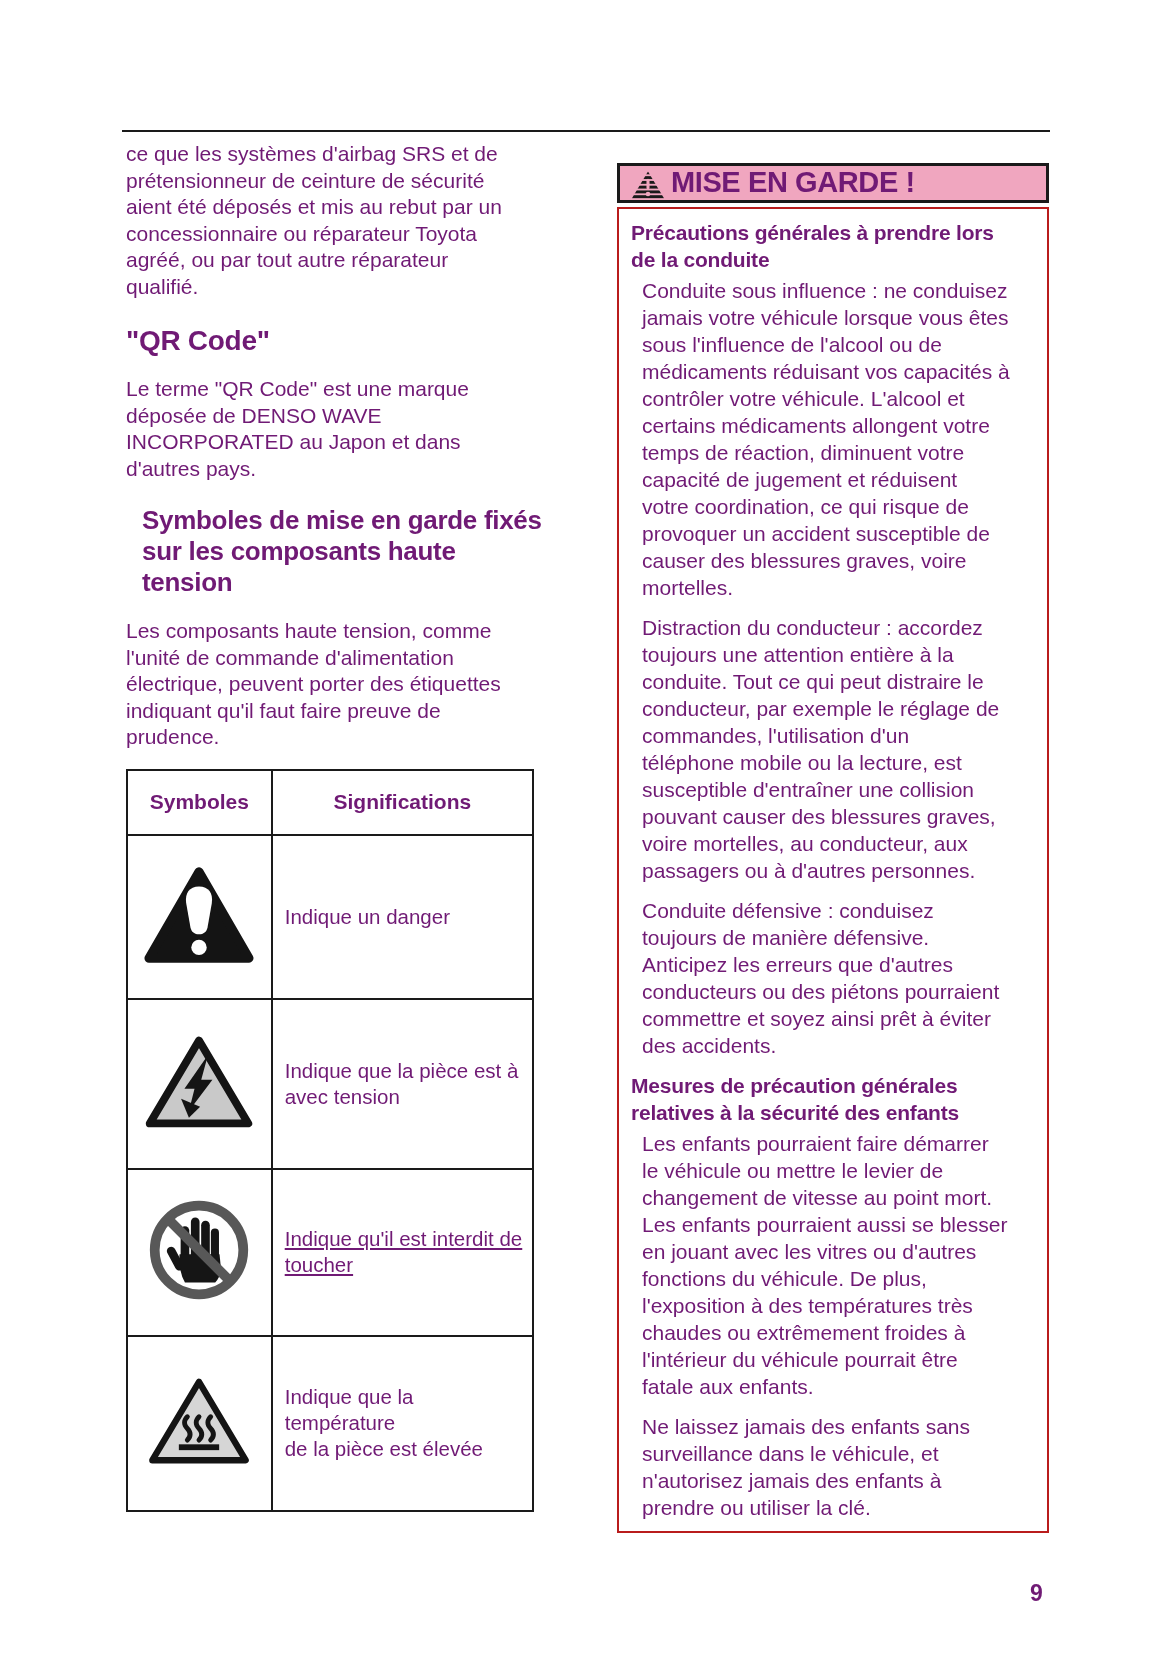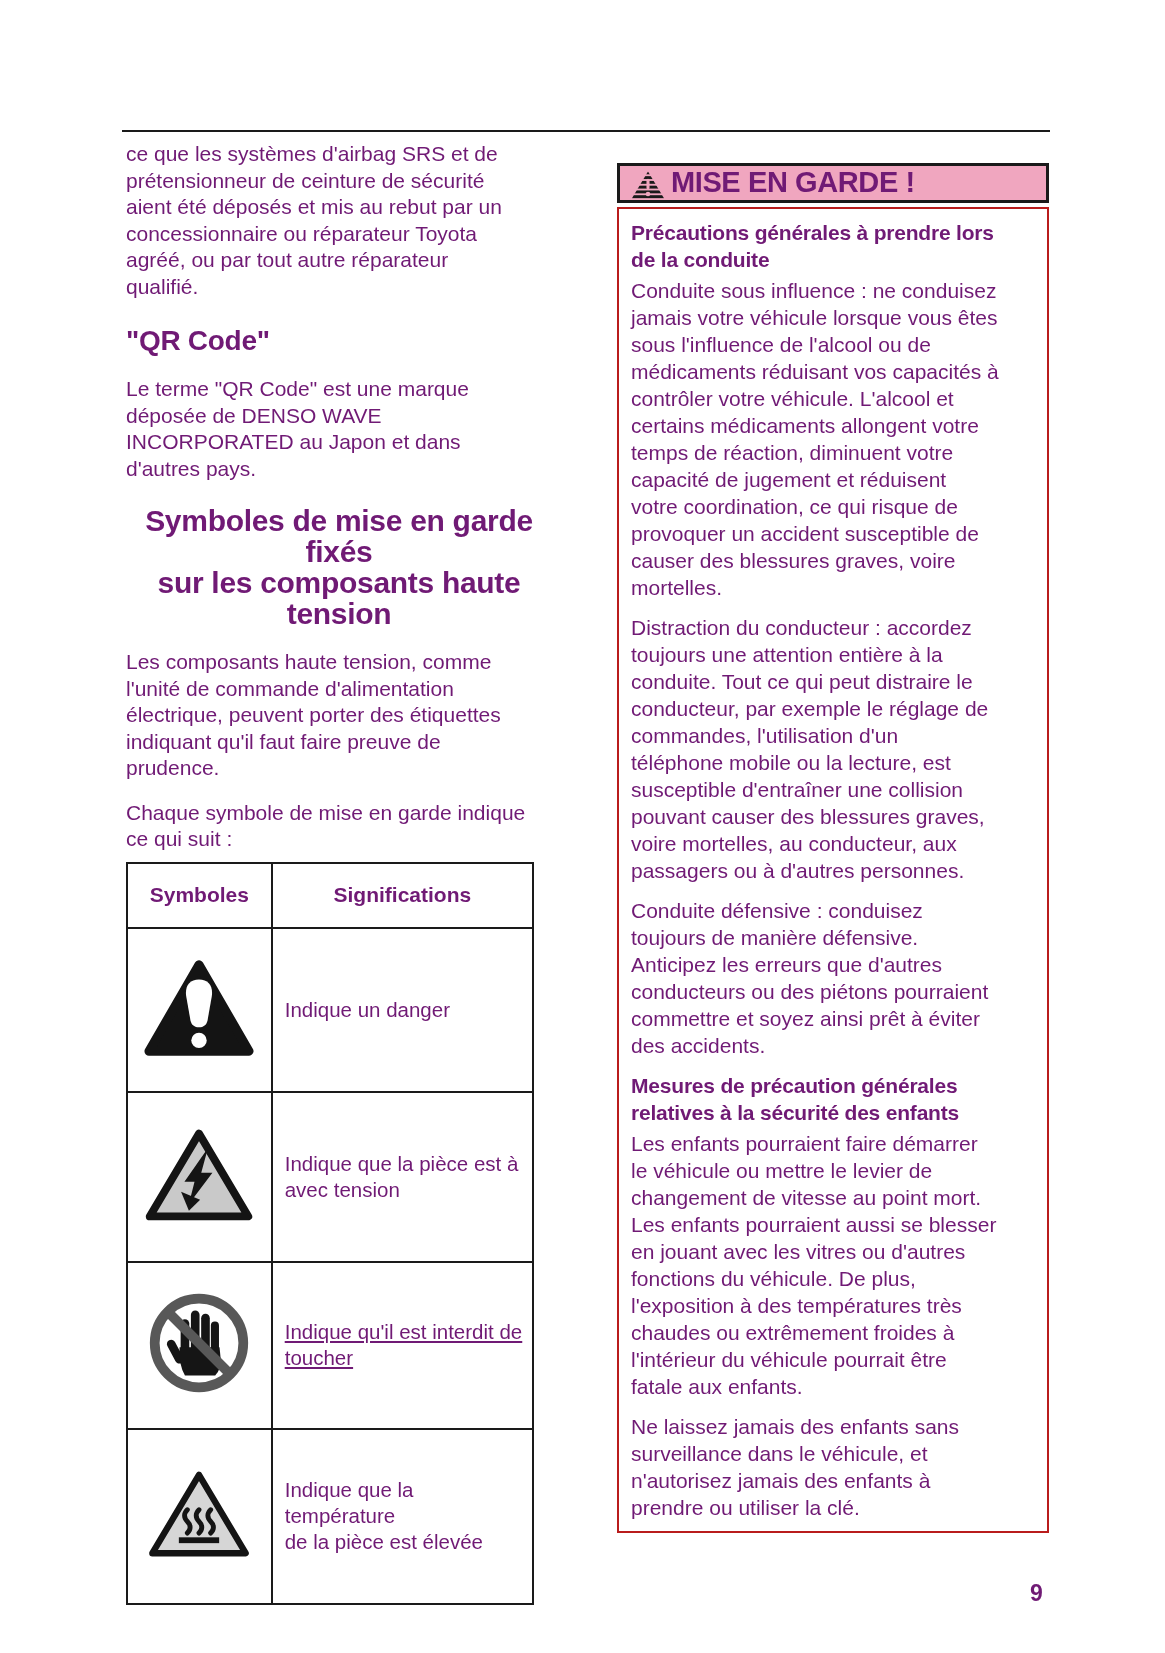--- a/index.html
+++ b/index.html
@@ -22,24 +22,23 @@
   }
   .body-para{
     font-size:21px;line-height:26.5px;margin:0 0 18px 0;
     white-space:pre-line;
   }
   .h-qr{
     font-size:28px;line-height:32px;font-weight:bold;
     margin:25px 0 19px 0;letter-spacing:-0.3px;
   }
   .h-symbols{
-    font-size:30px;line-height:31px;font-weight:bold;
-    margin:23px 0 20px 0;letter-spacing:-0.3px;
+    font-size:26px;line-height:31px;font-weight:bold;
+    margin:23px 0 20px 16px;letter-spacing:-0.3px;
     white-space:pre-line;
-    text-align:center;
   }
   .para-table-intro{margin-bottom:9px;}
   table.symbols{
     border-collapse:collapse;width:408px;table-layout:fixed;
   }
   table.symbols th, table.symbols td{
     border:2px solid #1a1a1a;
   }
   table.symbols th{
     font-size:21px;font-weight:bold;text-align:center;
@@ -75,21 +74,21 @@
   .warnbody{
     box-sizing:border-box;height:1326px;
     border:2px solid #b91c1c;
     padding:10px 6px 0 12px;
     font-size:21px;line-height:27px;
   }
   .warn-subhead{
     font-weight:bold;margin:0 0 4px 0;white-space:pre-line;
     letter-spacing:-0.2px;
   }
-  .warn-para{margin:0 0 13px 0;white-space:pre-line;}
+  .warn-para{margin:0 0 13px 11px;white-space:pre-line;}
   .warn-para:last-child{margin-bottom:0;}
   
   .page-num{
     position:absolute;left:1030px;top:1580px;
     font-size:23px;font-weight:bold;
   }
   .icon-wrap{display:inline-block;line-height:0;}
 </style>
 </head>
 <body>
@@ -116,22 +115,20 @@
 
     <h2 class="h-symbols">Symboles de mise en garde fixés
 sur les composants haute tension</h2>
 
     <p class="body-para">Les composants haute tension, comme
 l'unité de commande d'alimentation
 électrique, peuvent porter des étiquettes
 indiquant qu'il faut faire preuve de
 prudence.</p>
 
-    <p class="body-para para-table-intro">Chaque symbole de mise en garde indique
-ce qui suit :</p>
 
     <table class="symbols">
       <colgroup>
           <col class="col-sym">
           <col class="col-mean">
         </colgroup>
       <tbody>
           <tr>
         <th>Symboles</th>
         <th>Significations</th>

